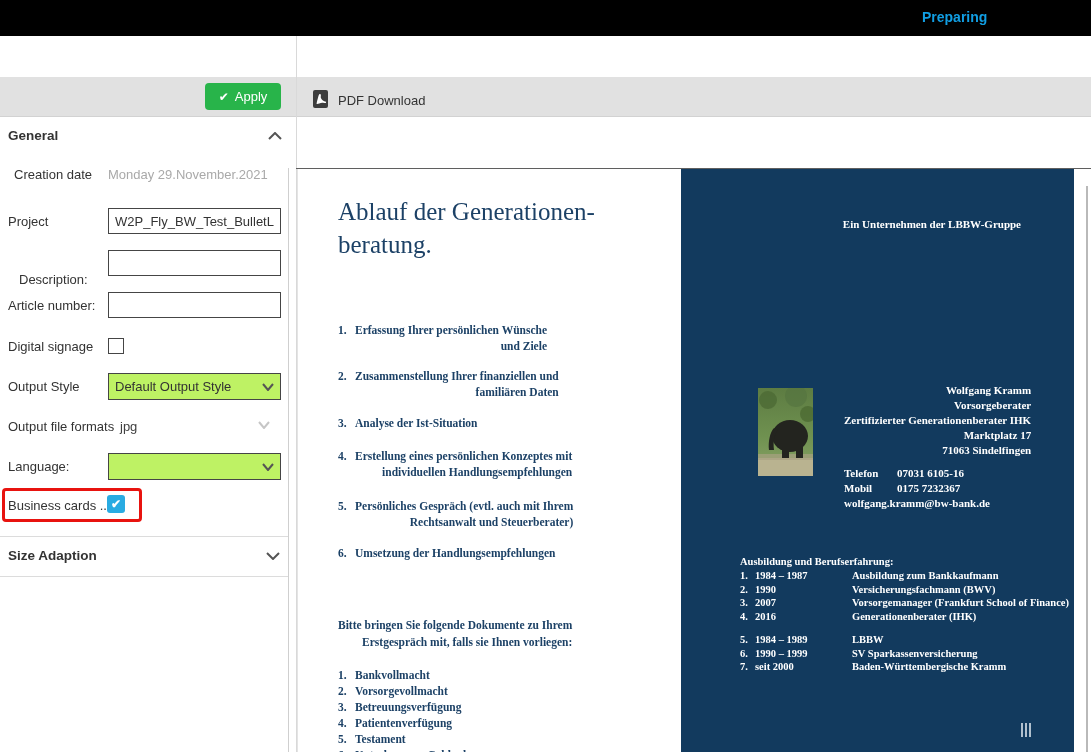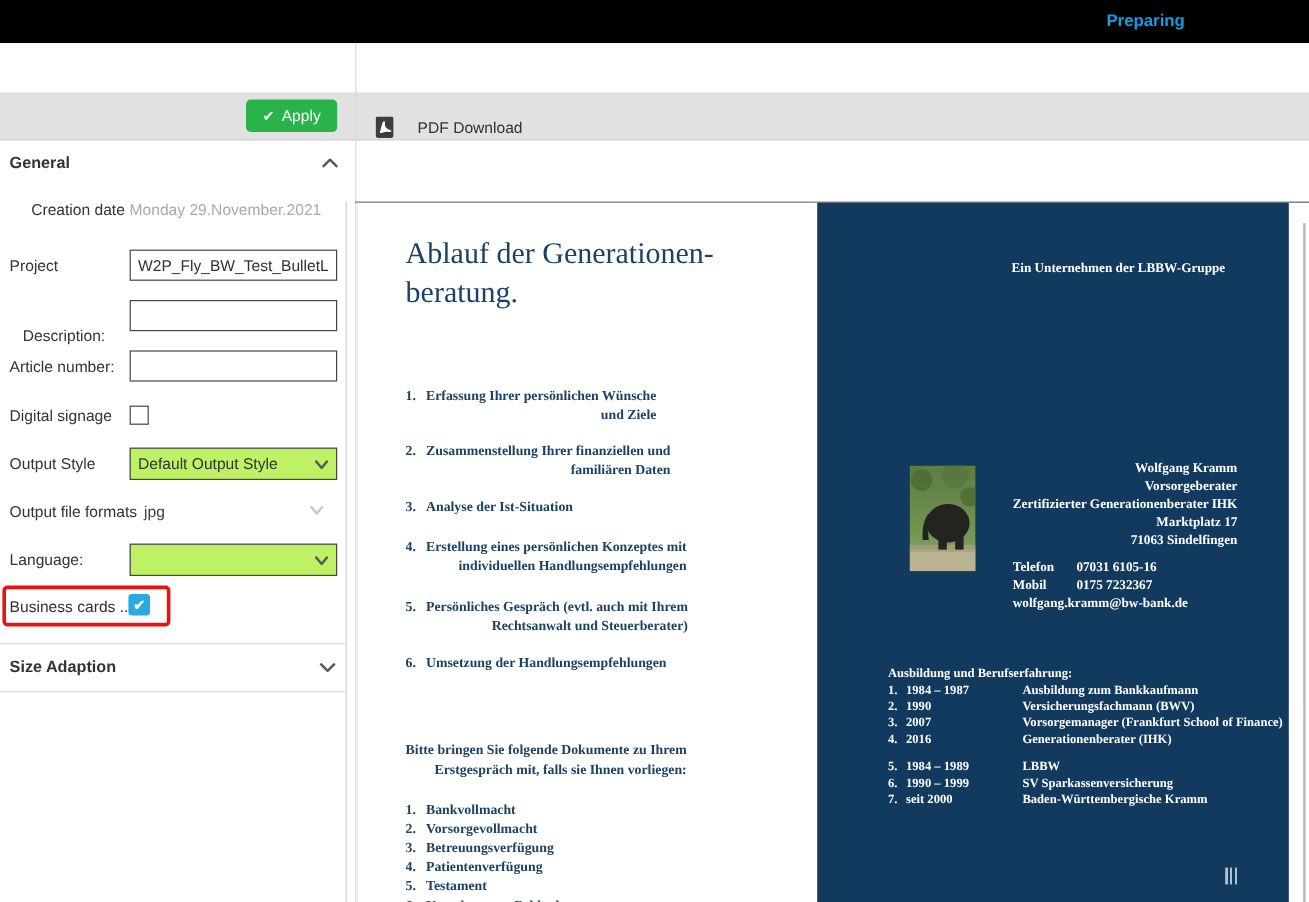--- a/index.html
+++ b/index.html
@@ -14,21 +14,21 @@
   .tab{top:50px;font-size:13px;color:#3a3a3a;cursor:pointer;}
   .tab.active{color:#2196f3;}
   #collapse{left:313px;top:44px;font-size:19px;color:#2196f3;cursor:pointer;}
   #doctitle{right:38px;top:51px;font-size:13px;color:#4a4a4a;}
   
   #tools{left:0;top:77px;width:1091px;height:39px;background:#e1e1e1;border-bottom:1px solid #d2d2d2;}
   #applybtn{left:205px;top:6px;width:76px;height:27px;background:#28b44a;border:none;border-radius:4px;
             color:#fff;font-size:13px;font-family:"Liberation Sans",sans-serif;cursor:pointer;
             display:flex;align-items:center;justify-content:center;gap:6px;}
   #applycheck{font-size:12px;}
-  #pdfbtn{left:313px;top:17px;height:24px;display:flex;align-items:center;gap:20px;cursor:pointer;color:#333;font-size:13px;}
+  #pdfbtn{left:313px;top:7px;height:24px;display:flex;align-items:flex-end;gap:10px;cursor:pointer;color:#333;font-size:13px;}
   
   .lbl{font-size:13px;color:#333;}
   .sect{font-size:13.5px;font-weight:bold;color:#333;}
   .inp{position:absolute;left:108px;width:173px;height:26px;border:1px solid #454545;background:#fff;
        font-size:13px;color:#333;font-family:"Liberation Sans",sans-serif;padding:0 6px;box-sizing:border-box;}
   .sel{position:absolute;left:108px;width:173px;height:27px;border:1px solid #454545;background:#bef264;
        display:flex;align-items:center;padding:0 6px;box-sizing:border-box;font-size:13px;color:#333;cursor:pointer;}
   .sel .chev{margin-left:auto;}
   .chk{position:absolute;width:16px;height:16px;border:1px solid #454545;background:#fff;box-sizing:border-box;cursor:pointer;}
   .chk.on{width:18px;height:18px;border:none;background:#29abe2;border-radius:3px;
@@ -99,21 +99,21 @@
     </div>
   </div>
 
   <div class="abs sect" style="left:8px;top:128px;">General</div>
   <div class="abs" style="left:268px;top:132px;">
     <svg class="chevsvg" width="14" height="8" viewBox="0 0 14 8">
         <polyline points="1,7 7,1 13,7" fill="none" stroke="#555" stroke-width="2"></polyline>
       </svg>
   </div>
 
-  <div class="abs lbl" style="left:26px;top:167px;">Creation date</div>
+  <div class="abs lbl" style="left:14px;top:167px;">Creation date</div>
   <div class="abs lbl" style="left:108px;top:167px;color:#a9a9a9;">Monday 29.November.2021</div>
 
   <div class="abs lbl" style="left:8px;top:214px;">Project</div>
   <input class="inp" style="top: 208px;" value="W2P_Fly_BW_Test_BulletL...">
 
   <div class="abs lbl" style="left:19px;top:256px;margin-top:16px;">Description:</div>
   <input class="inp" style="top: 250px;" value="">
 
   <div class="abs lbl" style="left:8px;top:298px;">Article number:</div>
   <input class="inp" style="top: 292px;" value="">

